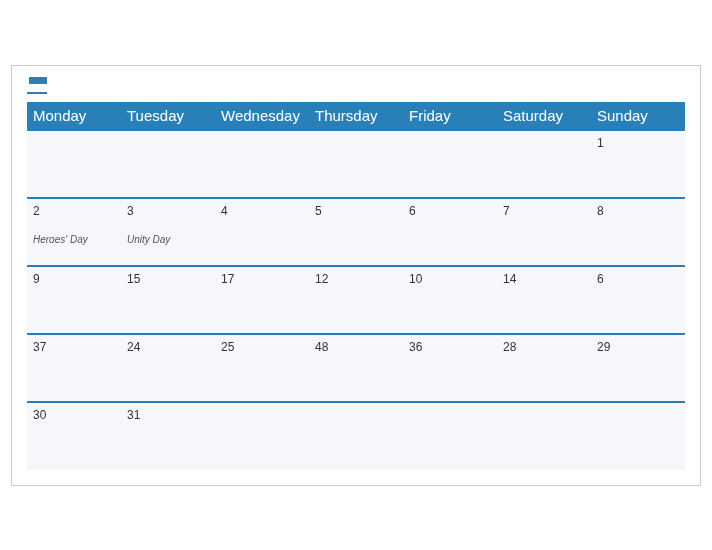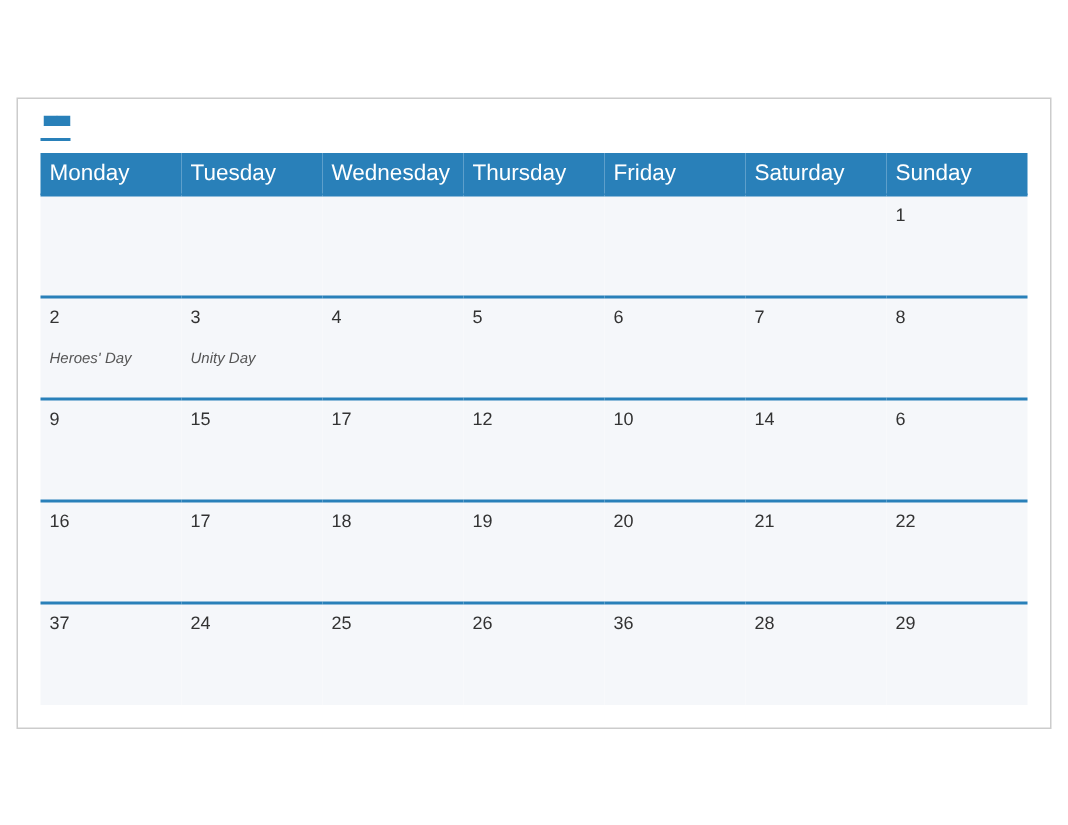--- a/index.html
+++ b/index.html
@@ -199,59 +199,49 @@
           </td>
           <td>
             <span class="day-number">14</span>
           </td>
           <td>
             <span class="day-number">6</span>
           </td>
         </tr>
         <tr>
           <td>
-            <span class="day-number">16</span>
-          </td>
-          <td>
-            <span class="day-number">17</span>
-          </td>
-          <td>
-            <span class="day-number">18</span>
-          </td>
-          <td>
-            <span class="day-number">19</span>
-          </td>
-          <td>
-            <span class="day-number">20</span>
-          </td>
-          <td>
-            <span class="day-number">21</span>
-          </td>
-          <td>
-            <span class="day-number">22</span>
-          </td>
-        </tr>
-        <tr>
-          <td>
             <span class="day-number">37</span>
           </td>
           <td>
             <span class="day-number">24</span>
           </td>
           <td>
             <span class="day-number">25</span>
           </td>
           <td>
-            <span class="day-number">26</span>
+            <span class="day-number">48</span>
           </td>
           <td>
             <span class="day-number">36</span>
           </td>
           <td>
             <span class="day-number">28</span>
           </td>
           <td>
             <span class="day-number">29</span>
           </td>
+        </tr>
+        <tr>
+          <td>
+            <span class="day-number">30</span>
+          </td>
+          <td>
+            <span class="day-number">31</span>
+          </td>
+          <td class="empty"></td>
+          <td class="empty"></td>
+          <td class="empty"></td>
+          <td class="empty"></td>
+          <td class="empty"></td>
         </tr>
       </tbody>
   </table>
 </div>
 
 </body></html>

